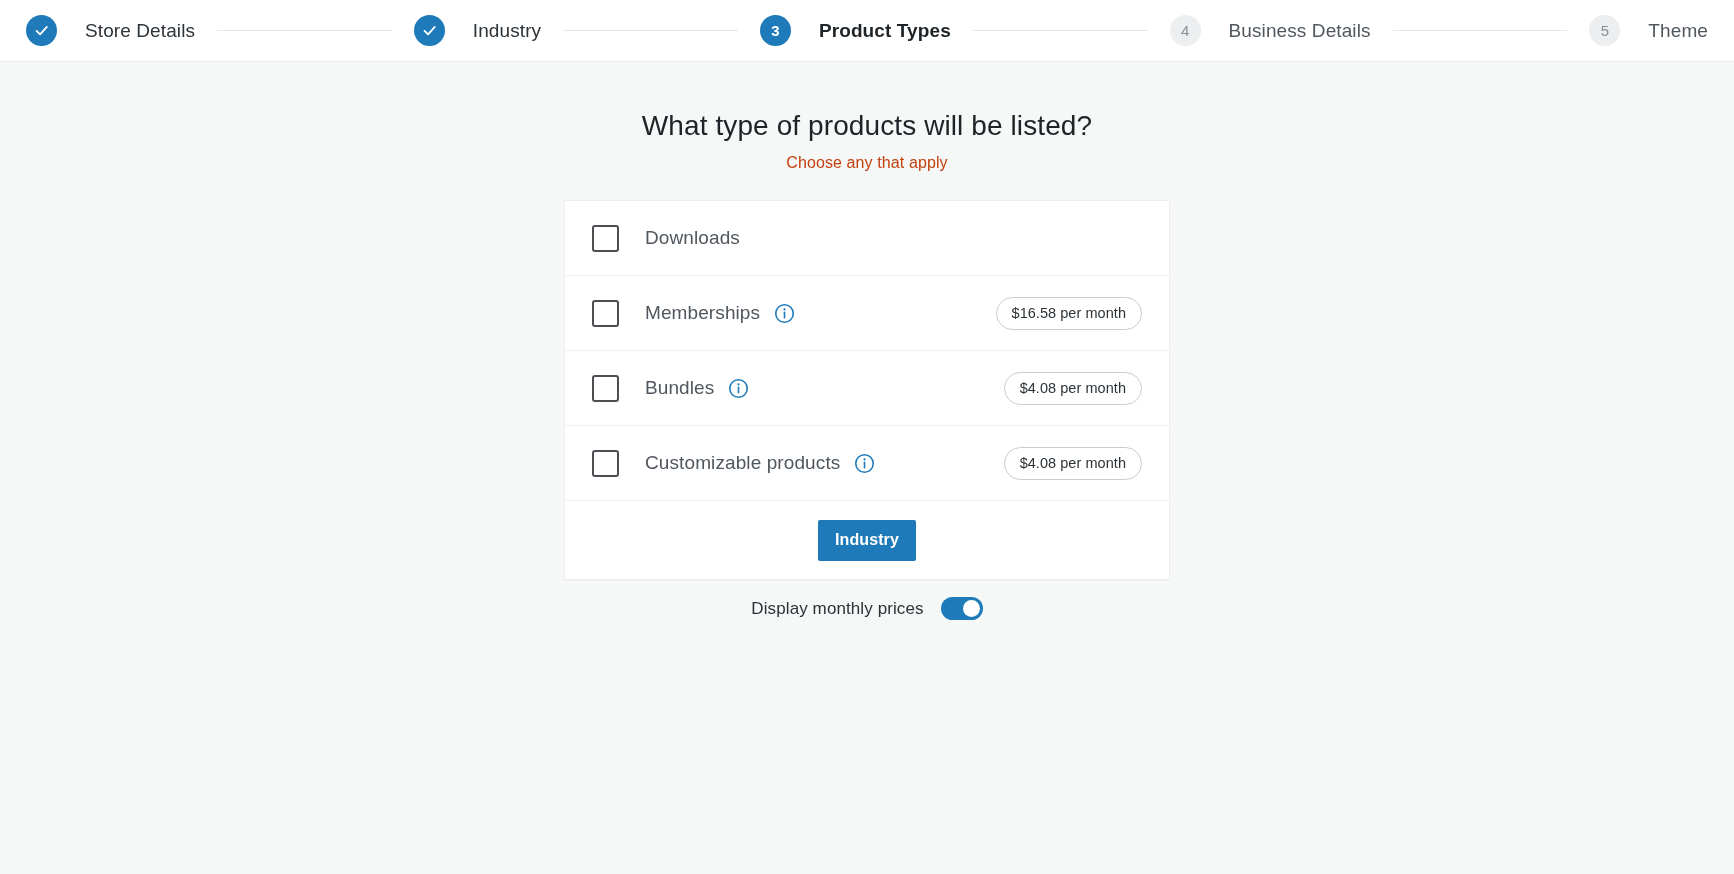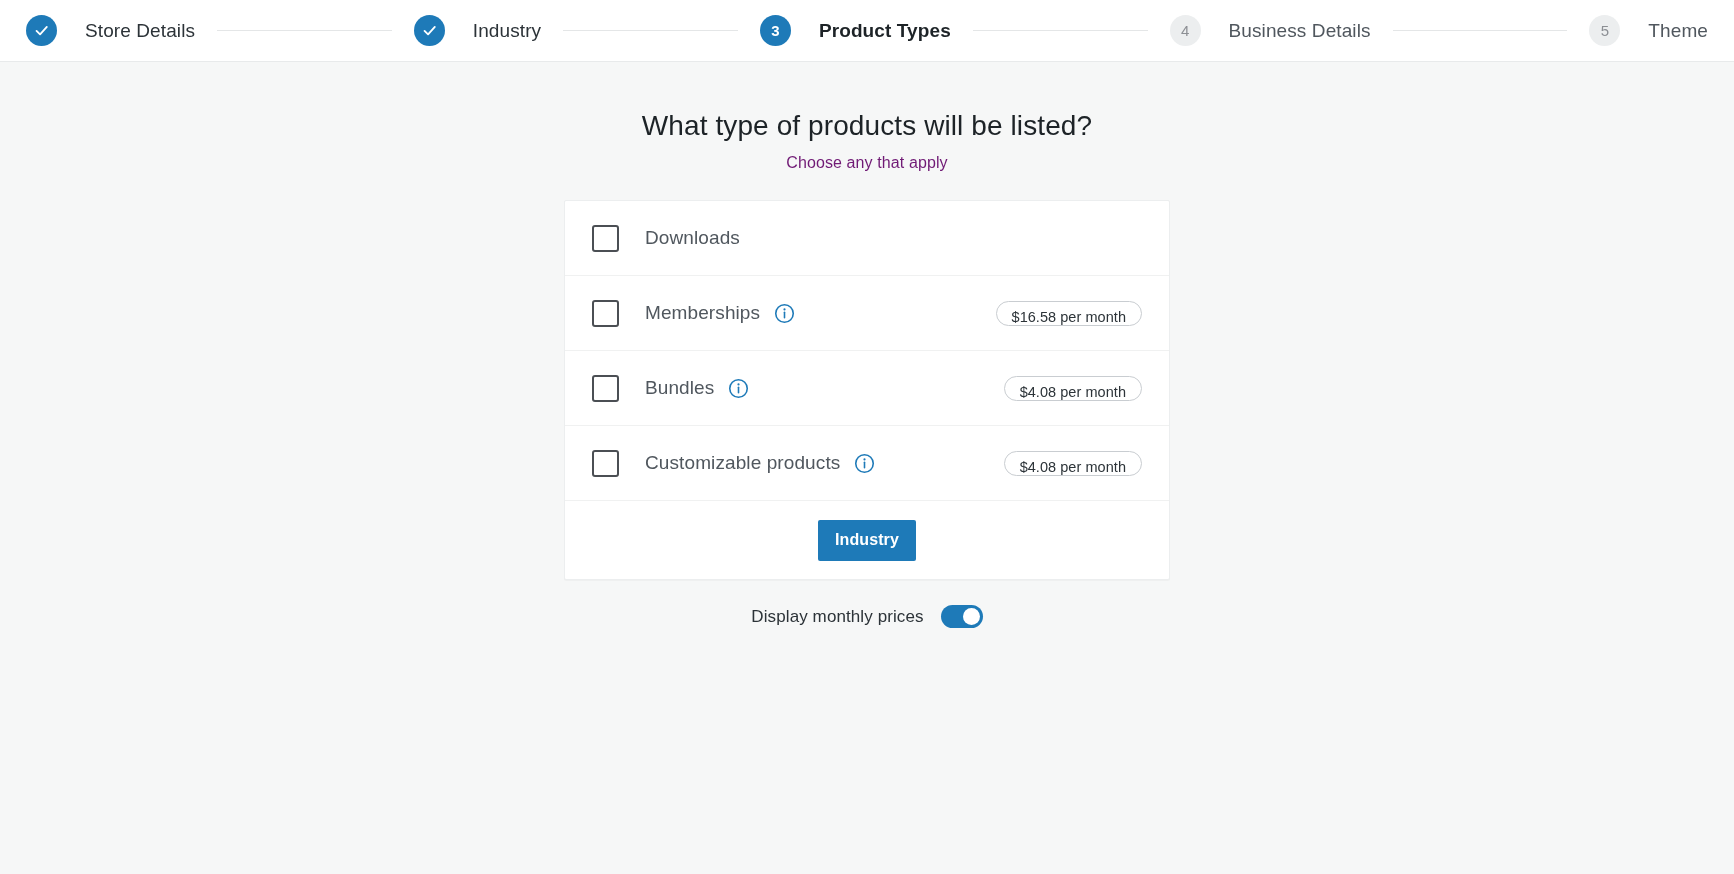--- a/index.html
+++ b/index.html
@@ -91,21 +91,21 @@
     font-size: 28px;
     font-weight: 400;
     color: #1d2327;
     margin: 0;
     line-height: 1.25;
     letter-spacing: 0.1px;
   }
   .page-subtitle {
     margin: 11px 0 0 0;
     font-size: 16px;
-    color: #701a75;
+    color: #c2410c;
     font-weight: 400;
     letter-spacing: 0.1px;
   }
 
   
   .card {
     margin-top: 28px;
     width: 606px;
     background: #ffffff;
     border: 1px solid #eceeef;
@@ -156,21 +156,21 @@
     display: flex;
     align-items: center;
     justify-content: center;
     cursor: pointer;
   }
   .spacer { flex: 1 1 auto; }
 
   .price-pill {
     border: 1px solid #c9cdd1;
     border-radius: 999px;
-    padding: 7px 15px 0 15px;
+    padding: 7px 15px 8px 15px;
     font-size: 14.5px;
     color: #2c3338;
     background: #ffffff;
     white-space: nowrap;
     letter-spacing: 0.05px;
   }
 
   .card-footer {
     height: 78px;
     display: flex;
@@ -186,21 +186,21 @@
     height: 41px;
     font-size: 16px;
     font-family: "Liberation Sans", sans-serif;
     font-weight: 700;
     letter-spacing: 0.1px;
     cursor: pointer;
   }
 
   
   .footer-toggle {
-    margin-top: 25px;
+    margin-top: 17px;
     display: flex;
     align-items: center;
     gap: 17px;
   }
   .footer-toggle-label {
     font-size: 17px;
     color: #2c3338;
     letter-spacing: 0.1px;
   }
   .toggle {

